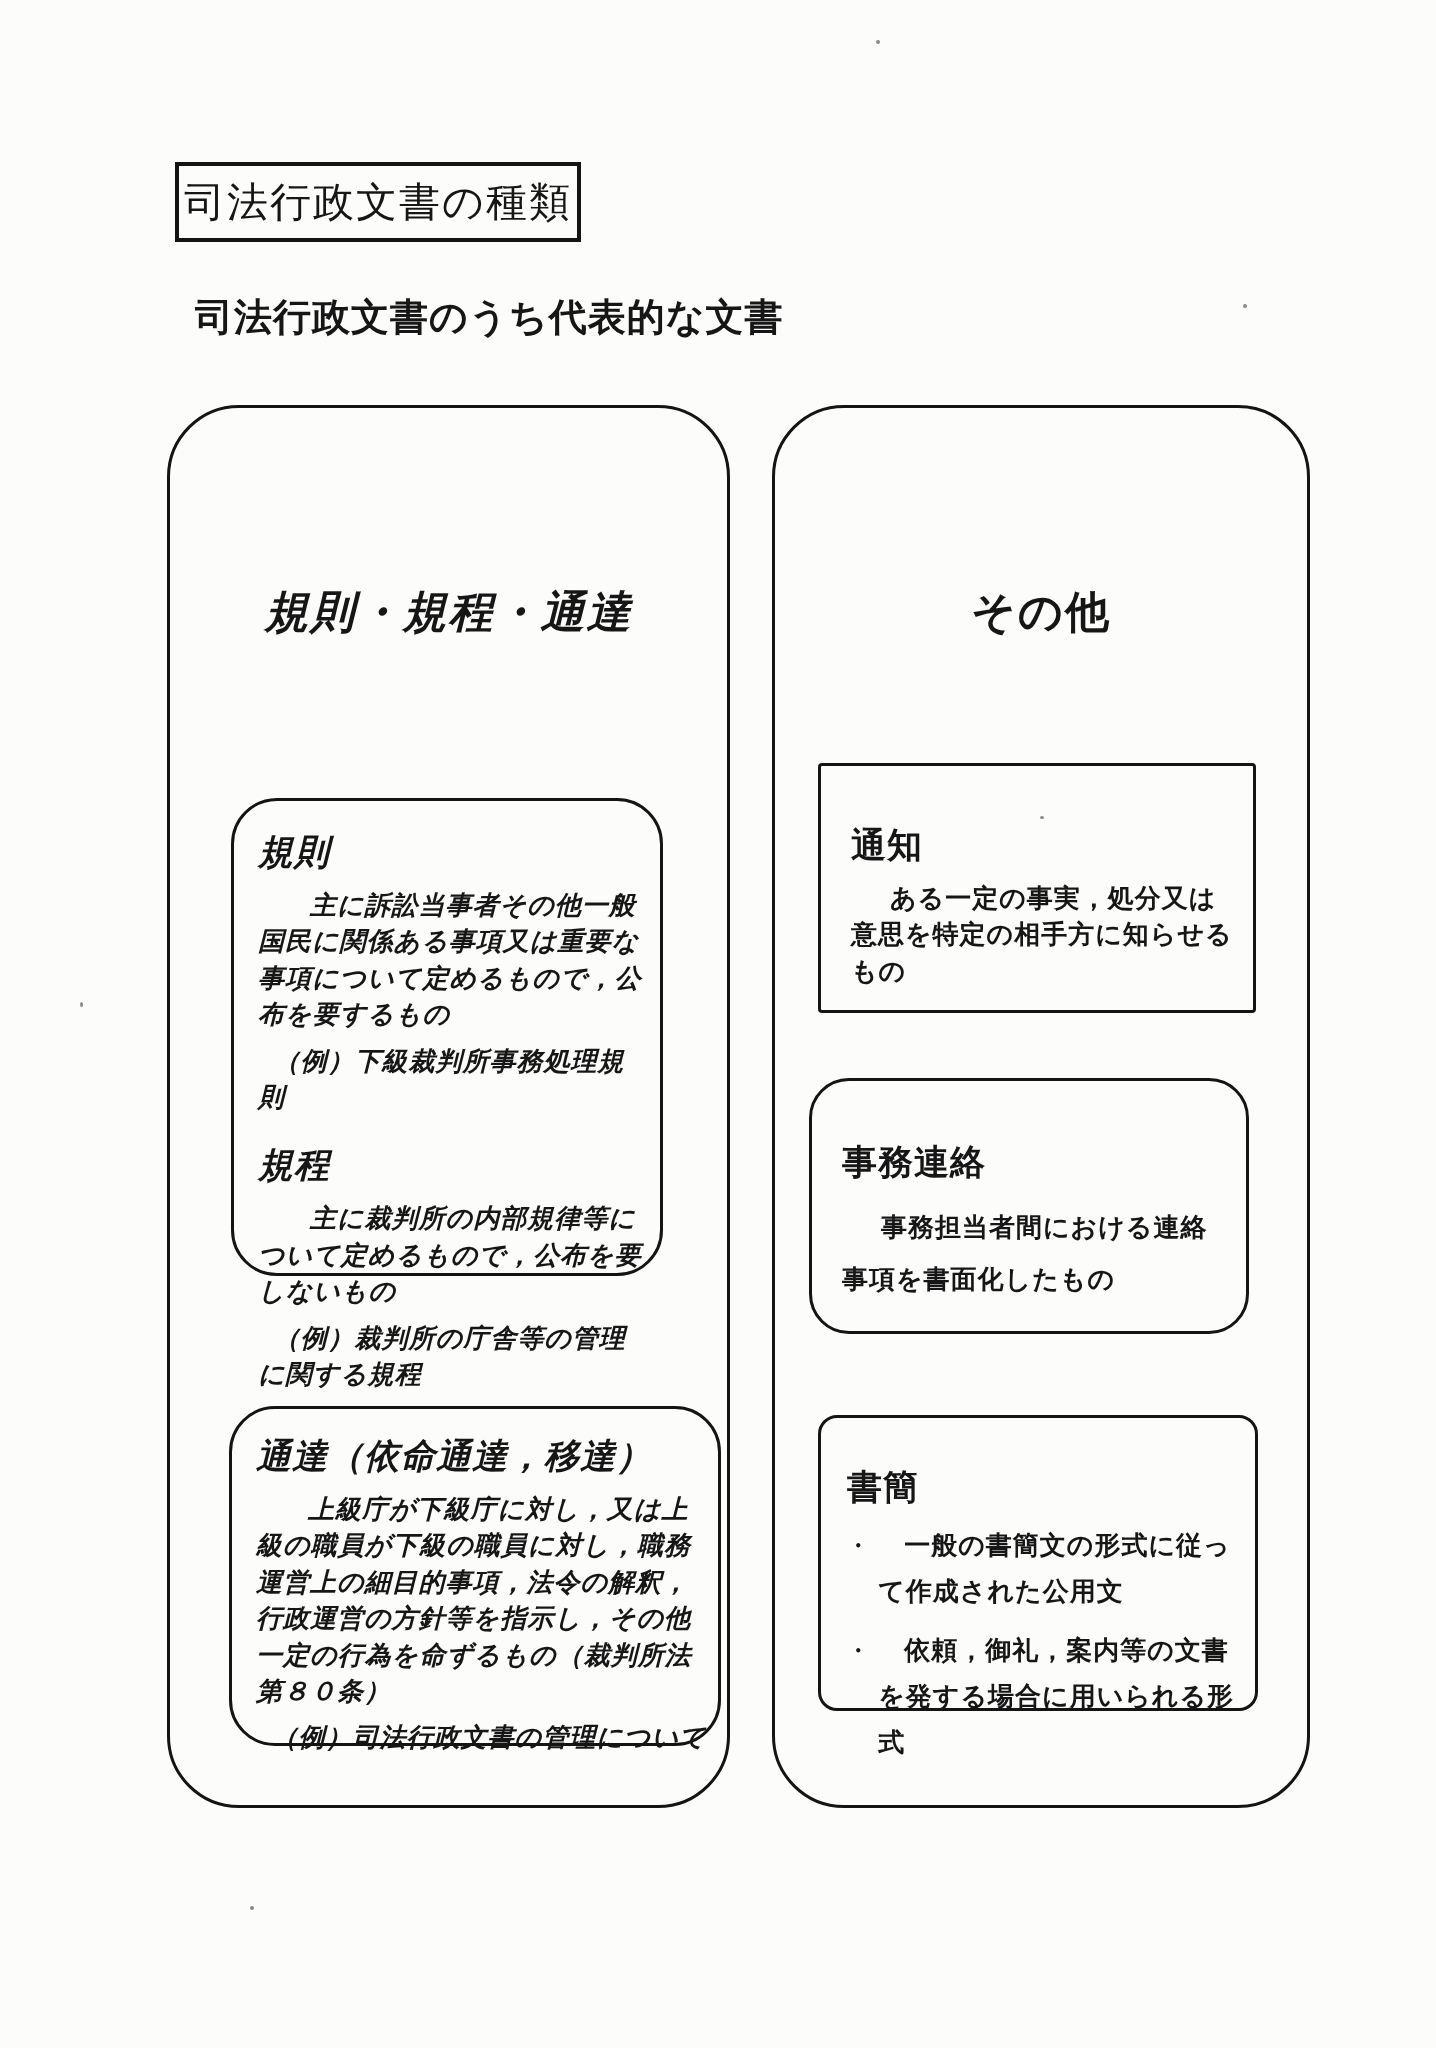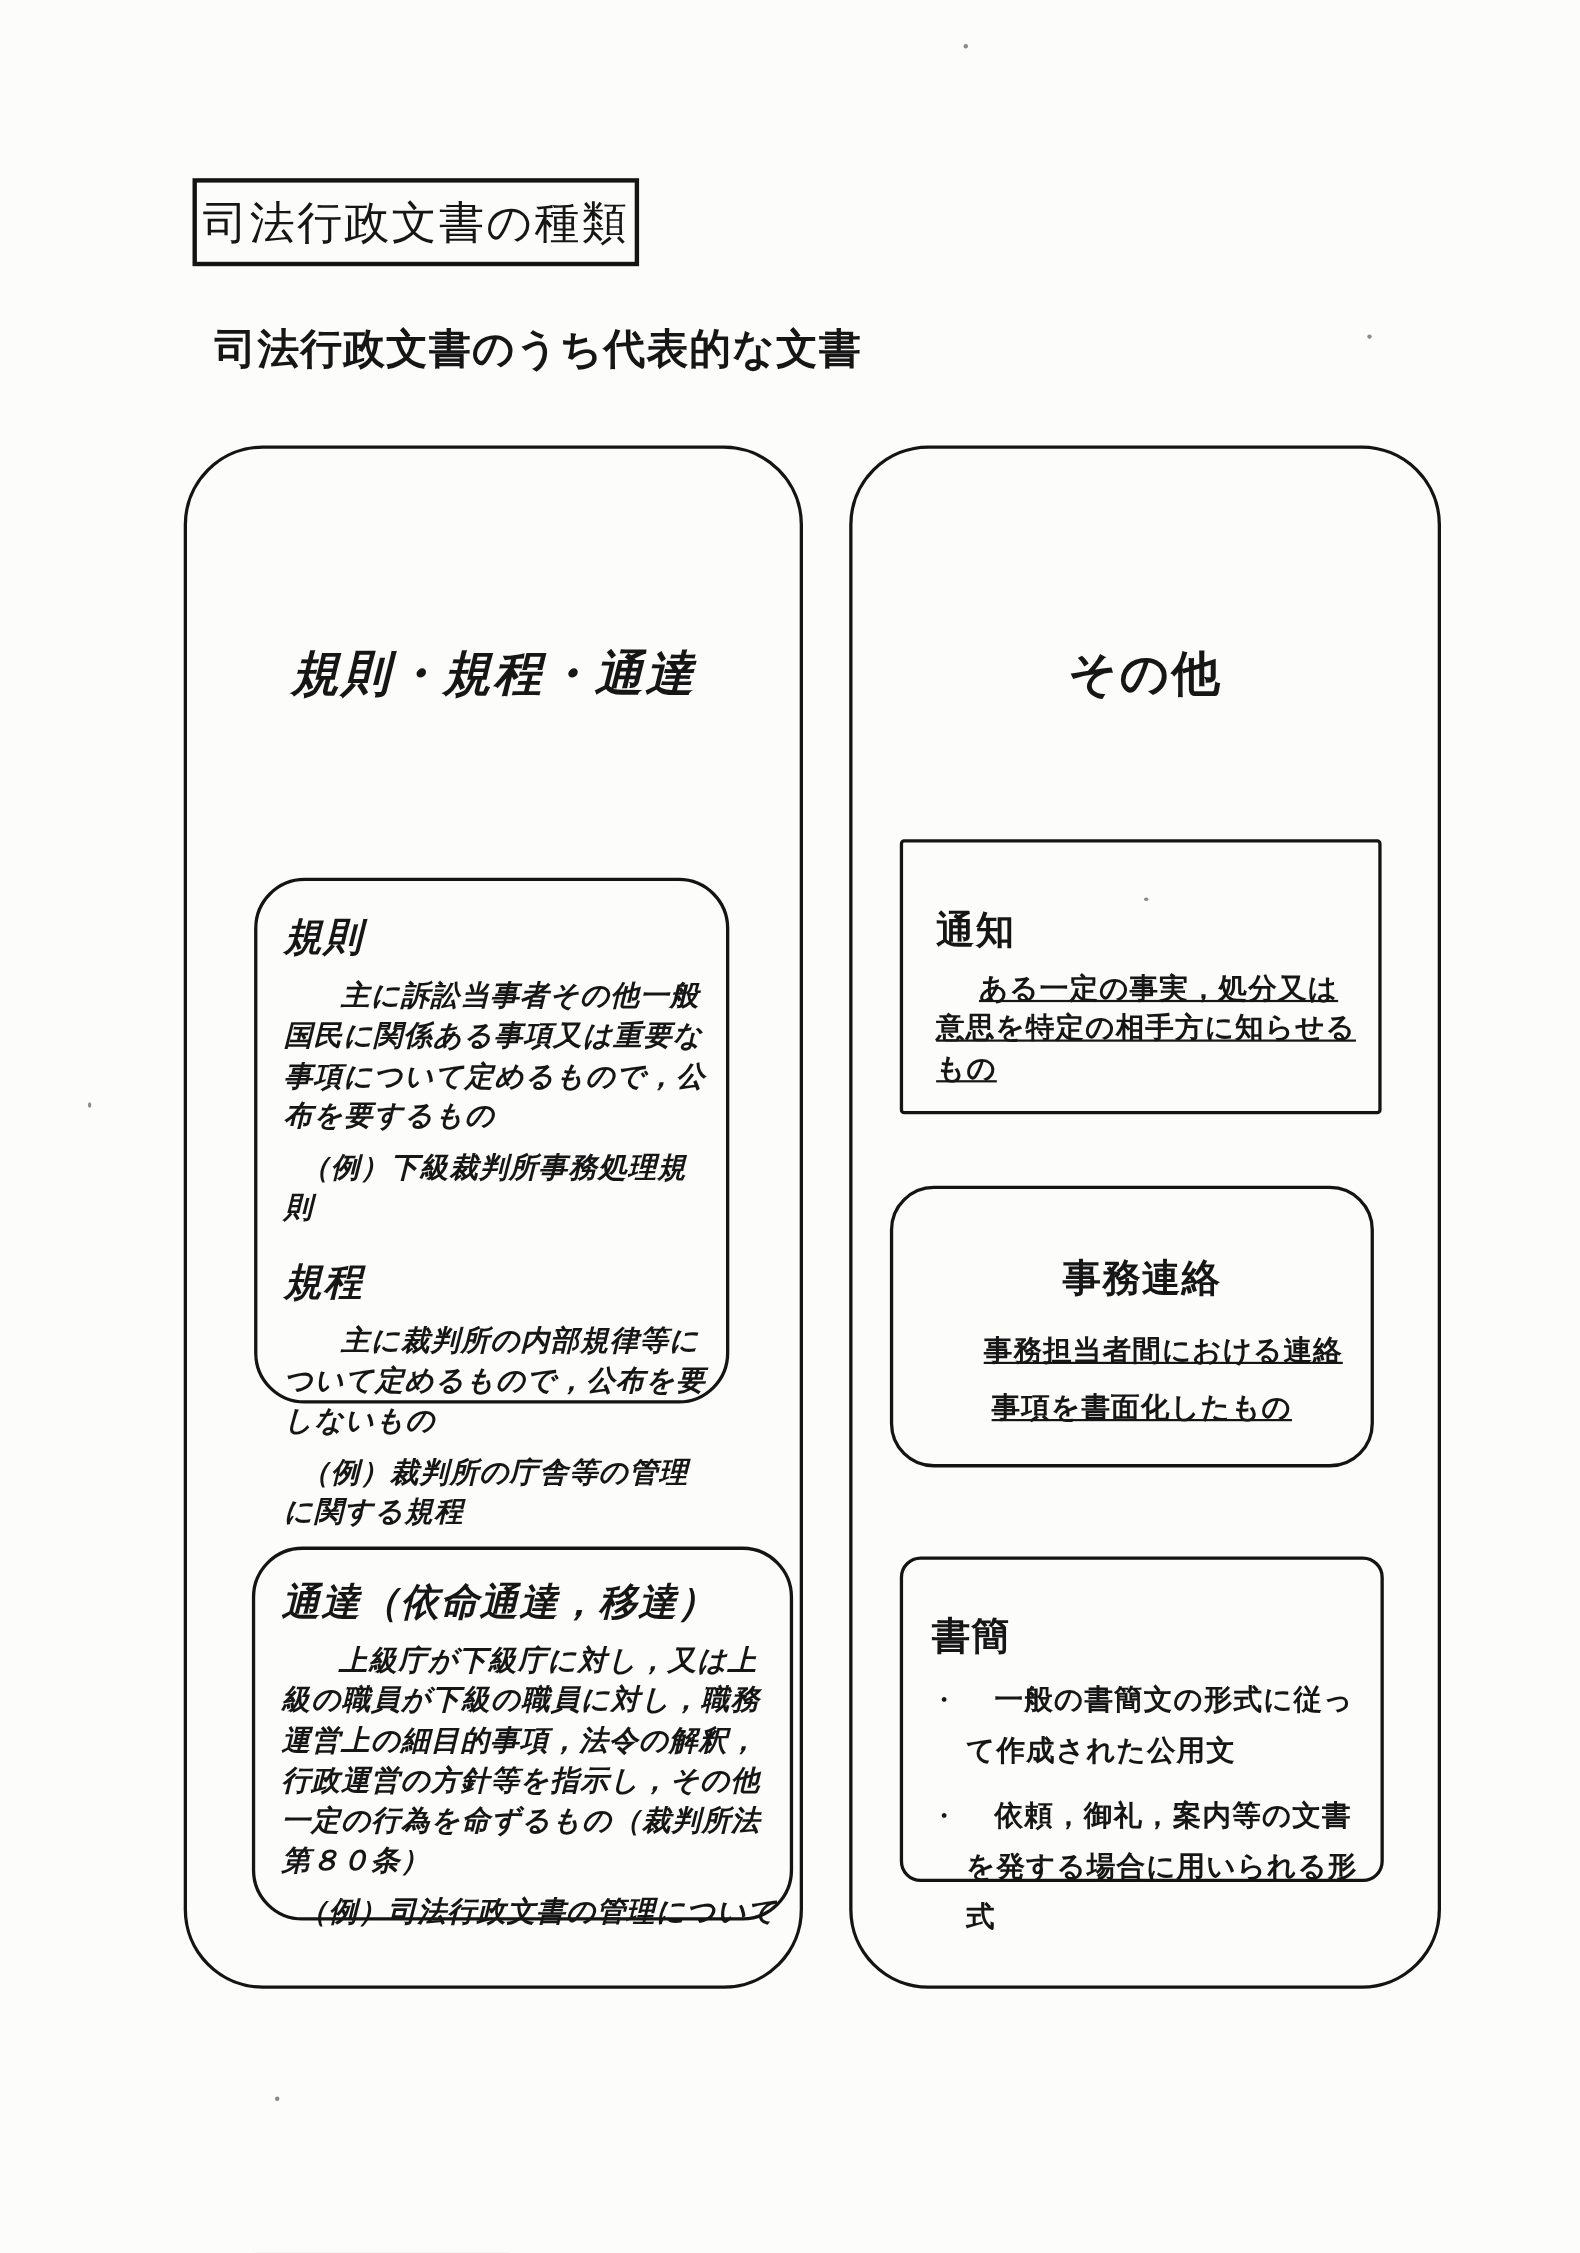--- a/index.html
+++ b/index.html
@@ -45,34 +45,34 @@
   
   .inner-box{
     position:absolute;
     border:3px solid #141414;border-radius:46px;
     box-sizing:border-box;
     background:#fcfcfb;
   }
   .box-l1{left:61px;top:390px;width:432px;height:478px;padding:28px 10px 0 24px;}
   .box-l2{left:59px;top:998px;width:492px;height:340px;padding:24px 10px 0 24px;}
   .box-r1{left:43px;top:355px;width:438px;height:250px;padding:56px 12px 0 30px;border-radius:4px;}
-  .box-r2{left:34px;top:670px;width:440px;height:256px;padding:58px 12px 0 30px;border-radius:40px;text-align:center;}
+  .box-r2{left:34px;top:670px;width:440px;height:256px;padding:58px 12px 0 30px;border-radius:40px;}
   .box-r3{left:43px;top:1007px;width:440px;height:296px;padding:46px 12px 0 26px;border-radius:19px;}
   .inner-box h3{
     margin:0;
     font-family:"Liberation Sans", sans-serif;
     font-weight:700;font-size:35px;letter-spacing:1px;
   }
   .body{
     margin:12px 0 0 0;
     font-size:26px;font-weight:600;letter-spacing:1px;
     line-height:1.40;
     text-indent:2em;
   }
-  .indent15{text-indent:1.5em;text-decoration:underline;}
+  .indent15{text-indent:1.5em;}
   .wide{line-height:2.0;margin-top:16px;}
   .example{
     margin:10px 0 0 0;
     font-size:26px;font-weight:600;letter-spacing:1px;
     line-height:1.40;
     text-indent:0.6em;
   }
   .sec2{margin-top:26px;}
   .bullet{
     position:relative;

